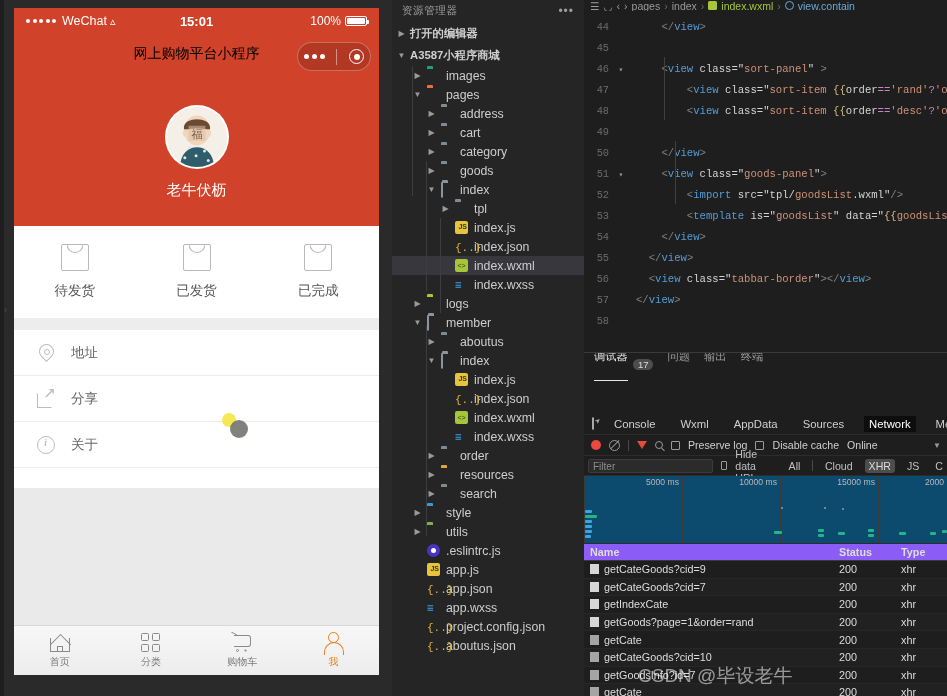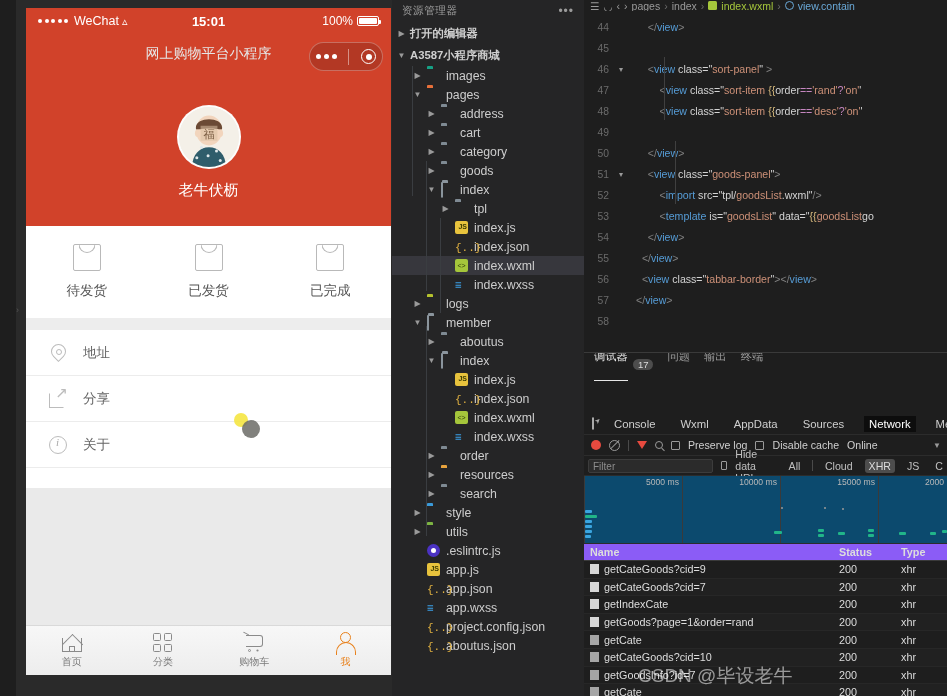--- a/index.html
+++ b/index.html
@@ -6,21 +6,21 @@
   html, body {
     width: 947px; height: 696px;
     overflow: hidden;
     background: #1e1e1e;
     font-family: "Liberation Sans", "DejaVu Sans", sans-serif;
   }
   #root { position: relative; width: 947px; height: 696px; }
 
   
   .sim-outer {
-    position: absolute; left: 16px; top: 0; width: 392px; height: 696px;
+    position: absolute; left: 4px; top: 0; width: 392px; height: 696px;
     background: #2a2a2a;
   }
   .sim-phone {
     position: absolute; left: 10px; top: 8px; width: 365px; height: 667px;
     background: #ffffff; overflow: hidden;
   }
   .sim-statusbar {
     height: 26px; background: #d1422a; color: #fff;
     display: flex; align-items: center; padding: 0 12px;
     font-size: 12.5px; position: relative;
@@ -34,21 +34,21 @@
     font-size: 12px; z-index: 2; }
   .batt { width: 22px; height: 10px; border: 1.2px solid #fff; border-radius: 2px;
     position: relative; display: inline-block; }
   .batt::after { content: ""; position: absolute; right: -3px; top: 3px;
     width: 2px; height: 4px; background: #fff; border-radius: 0 1px 1px 0; }
   .batt i { position: absolute; left: 1px; top: 1px; bottom: 1px; right: 1px;
     background: #fff; border-radius: 1px; display: block; }
 
   .sim-navbar { height: 44px; background: #d1422a; position: relative; }
   .nav-title { position: absolute; left: 0; right: 0; top: 11px; text-align: center;
-    color: #e5e5e5; font-size: 14px; }
+    color: #000000; font-size: 14px; }
   .capsule {
     position: absolute; right: 8px; top: 8px; width: 74px; height: 29px;
     border-radius: 15px; background: rgba(0,0,0,0.14);
     border: 1px solid rgba(255,255,255,0.28);
     display: flex; align-items: center; justify-content: space-around;
   }
   .capsule .cdots { display: flex; gap: 3px; }
   .capsule .cdots i { width: 5px; height: 5px; border-radius: 50%; background: #fff; display: block; }
   .capsule .divider { width: 1px; height: 16px; background: rgba(255,255,255,0.45); }
   .capsule .target { width: 15px; height: 15px; border-radius: 50%;
@@ -201,21 +201,21 @@
     padding-left: 6px; font-size: 10.5px; color: #9a9a9a; white-space: nowrap;
     overflow: hidden; }
   .bc-sep { color: #6b6b6b; }
   .bc-wxml { color: #a5c63b; }
   .bc-tag { color: #6aa9d8; }
   .bc-ico { display: inline-block; width: 9px; height: 9px; background: #a5c63b;
     border-radius: 1.5px; }
   .bc-ico2 { display: inline-block; width: 9px; height: 9px; border-radius: 50%;
     border: 1.3px solid #6aa9d8; }
   .code {
-    font-family: Liberation Sans, sans-serif;
+    font-family: Liberation Mono, monospace;
     font-size: 10.6px; line-height: 21px; white-space: pre; color: #d4d4d4;
     position: relative; padding-top: 6px;
   }
   .cline { display: flex; height: 21px; align-items: center; }
   .lnum { width: 30px; text-align: right; color: #6b6b6b; flex: 0 0 30px;
     padding-right: 5px; font-size: 10.3px; }
   .fold { width: 14px; flex: 0 0 14px; color: #9a9a9a; font-size: 8px; text-align: center; }
   .ctext { padding-left: 8px; }
   .tk-tag { color: #569cd6; }
   .tk-str { color: #ce9178; }

